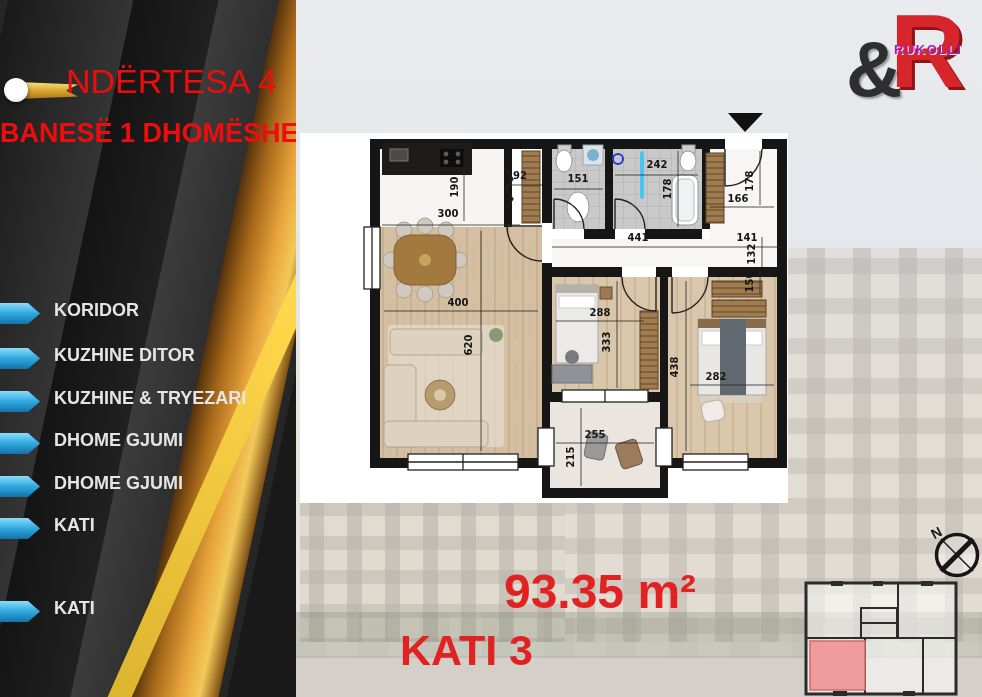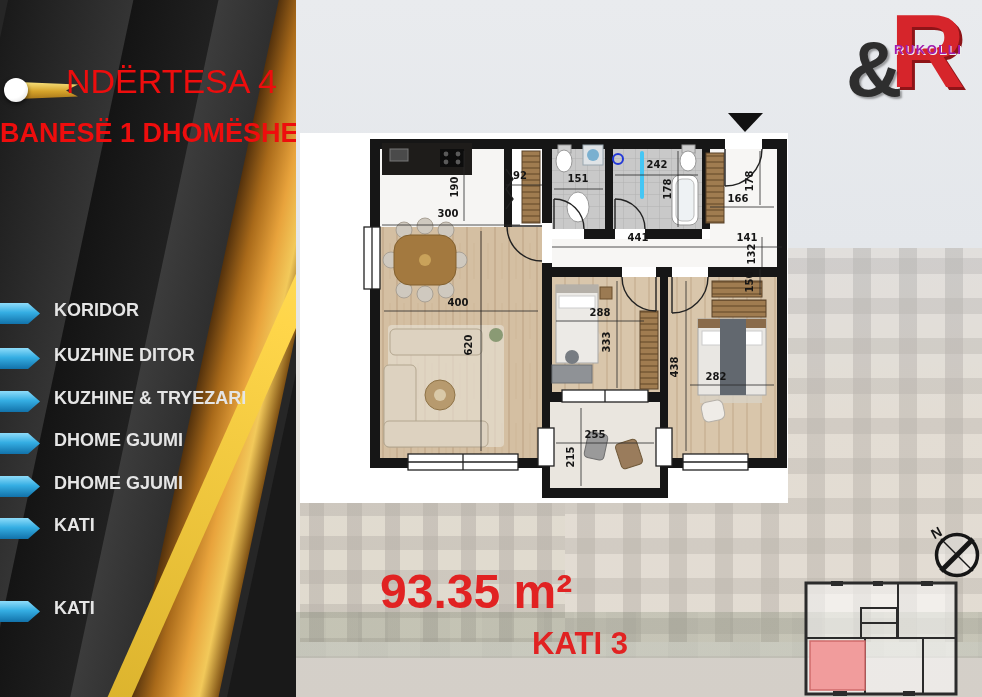--- a/index.html
+++ b/index.html
@@ -48,24 +48,24 @@
   .logo{position:absolute;left:838px;top:0;width:144px;height:115px;}
   .logo .amp{position:absolute;left:8px;top:24px;font-size:78px;font-weight:700;color:#2e2e2e;
       text-shadow:2px 2px 2px rgba(0,0,0,.35);z-index:2;}
   .logo .r{position:absolute;left:52px;top:-8px;font-size:104px;font-weight:700;color:#d6252b;
       text-shadow:3px 3px 0 #8e1418;z-index:1;}
   .logo .brand{position:absolute;left:56px;top:42px;font-size:13px;font-weight:700;color:#a21caf;
       letter-spacing:1.5px;z-index:3;text-shadow:1px 1px 0 #eee;}
   
   .plan-wrap{position:absolute;left:300px;top:111px;width:488px;height:392px;}
   .dim-text{font-family:"DejaVu Sans",sans-serif;font-size:10px;font-weight:600;fill:#151515;}
-  .area-label{position:absolute;left:380px;top:564px;width:360px;
+  .area-label{position:absolute;left:420px;top:564px;width:360px;text-align:center;
       font-size:48px;font-weight:700;color:#e12222;}
-  .floor-label{position:absolute;left:400px;top:626px;width:360px;text-align:center;
-      font-size:31px;font-weight:700;color:#e12222;}
+  .floor-label{position:absolute;left:400px;top:626px;width:360px;
+      font-size:43px;font-weight:700;color:#e12222;}
   .keyplan{position:absolute;left:803px;top:580px;}
   .compass{position:absolute;left:928px;top:522px;}
 </style>
 </head>
 <body>
 
 <div id="stage">
 
   <div class="sky"></div>
   <div class="bldg bldg1"></div>

